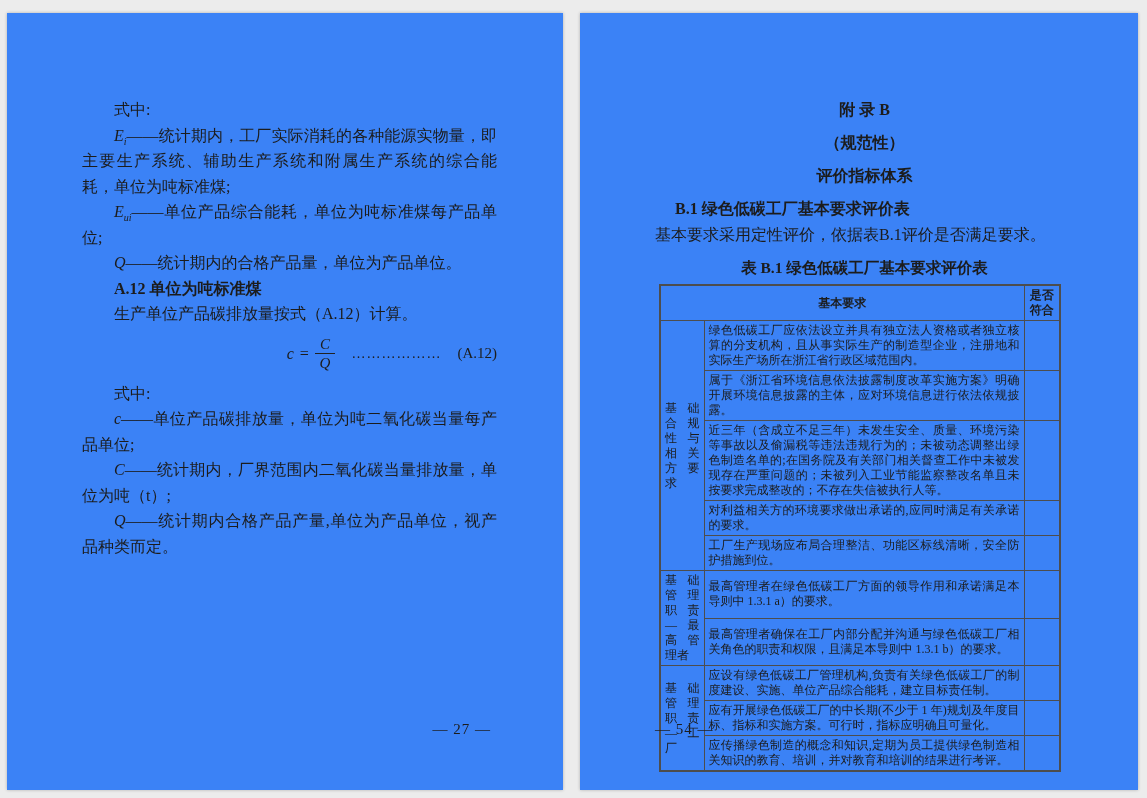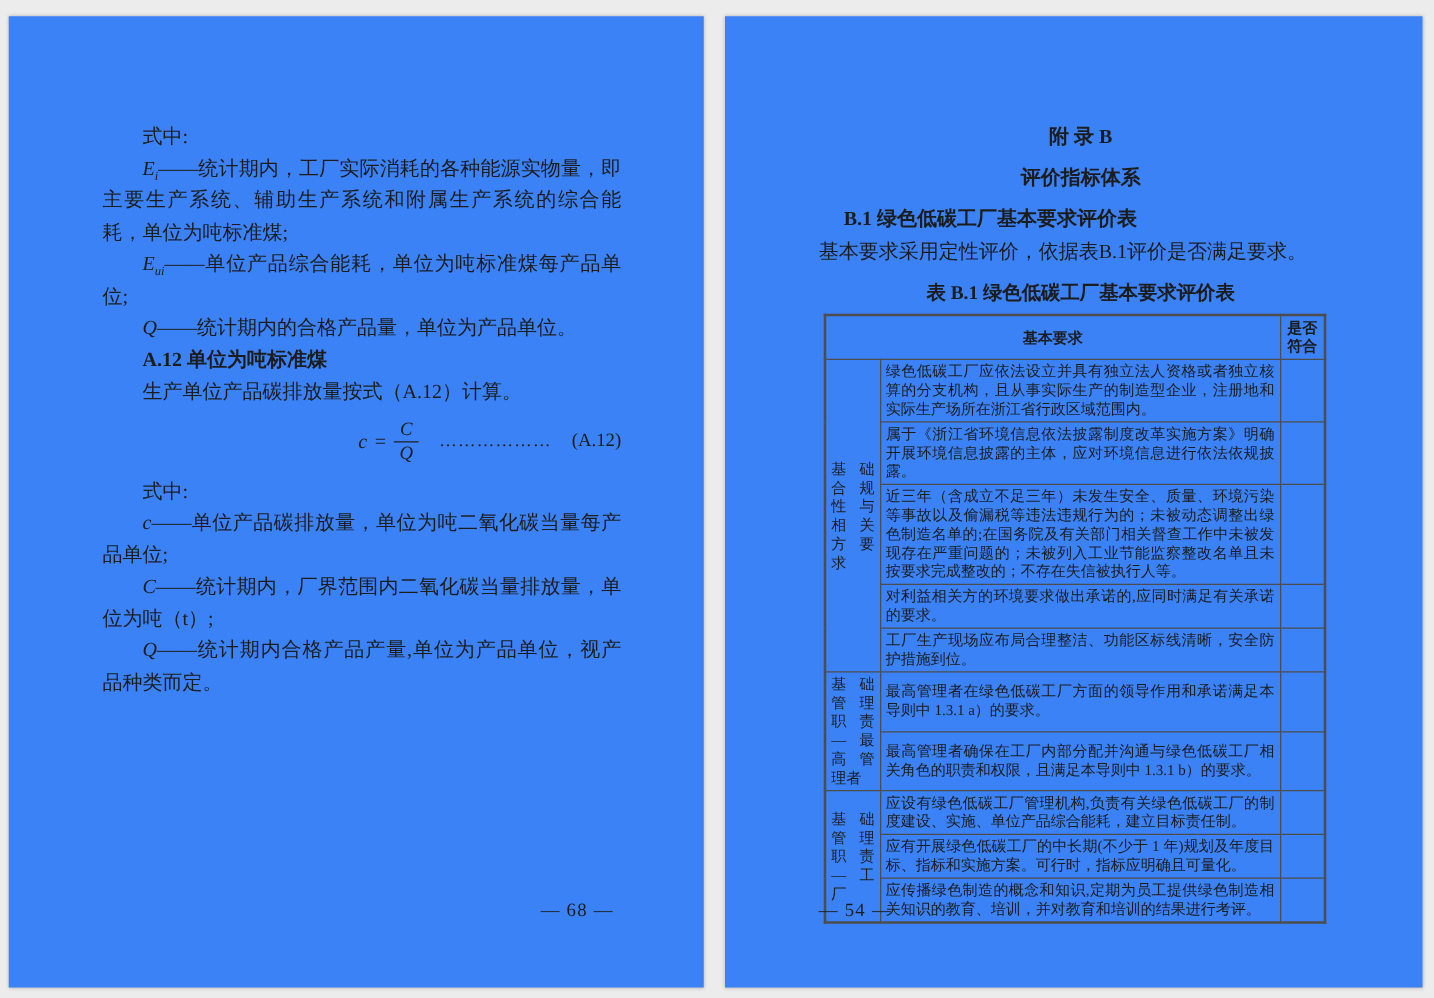--- a/index.html
+++ b/index.html
@@ -96,26 +96,27 @@
     </div>
 
     <p class="indent">式中:</p>
 
     <p class="def"><i class="sym">c</i><span>——单位产品碳排放量，单位为吨二氧化碳当量每产品单位;</span></p>
 
     <p class="def"><i class="sym">C</i><span>——统计期内，厂界范围内二氧化碳当量排放量，单位为吨（t）;</span></p>
 
     <p class="def"><i class="sym">Q</i><span>——统计期内合格产品产量,单位为产品单位，视产品种类而定。</span></p>
   </div>
-  <div class="pageno pageno-left">— 68 —</div>
+  <div class="pageno pageno-left">— 27 —</div>
 </div>
 
 <div class="page page-right">
   <div class="content-r">
     <p class="r-center">附 录 B</p>
+    <p class="r-center">（规范性）</p>
     <p class="r-center">评价指标体系</p>
     <p class="clause-heading">B.1 绿色低碳工厂基本要求评价表</p>
     <p class="intro">基本要求采用定性评价，依据表B.1评价是否满足要求。</p>
     <p class="table-caption">表 B.1 绿色低碳工厂基本要求评价表</p>
 
     <table class="eval">
       <colgroup>
         <col class="col-group">
           <col class="col-req">
           <col class="col-status">

